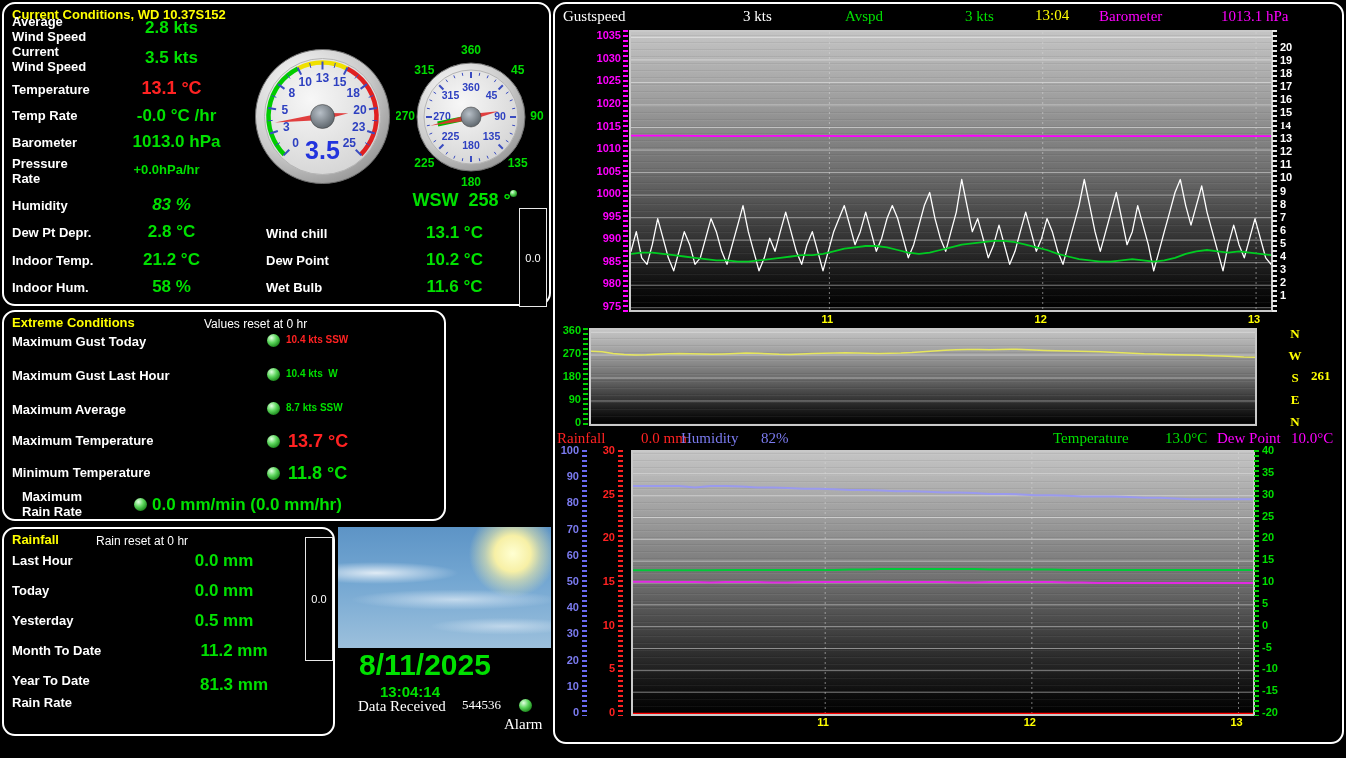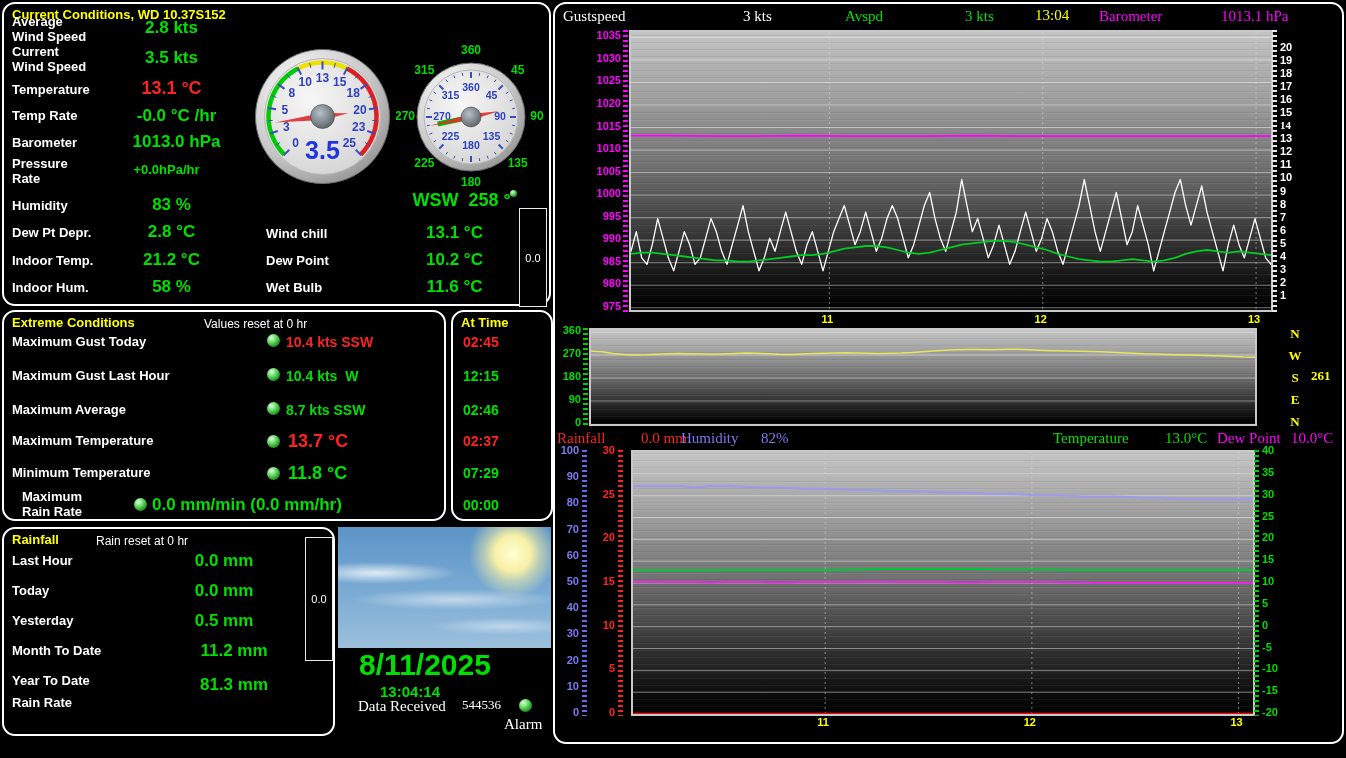--- a/index.html
+++ b/index.html
@@ -5,21 +5,21 @@
   html,body{margin:0;padding:0;background:#000;}
   body{font-family:"Liberation Sans",sans-serif;}
   .screen{position:relative;width:1346px;height:758px;background:#000;overflow:hidden;}
   .panel{position:absolute;border:2px solid #fff;border-radius:13px;background:#000;box-sizing:border-box;}
   .ptitle{position:absolute;left:8px;top:3px;color:#ffff00;font-weight:bold;font-size:13px;}
   .pnote{position:absolute;color:#fff;font-size:12px;}
   .lbl{position:absolute;color:#fff;font-weight:bold;font-size:13px;line-height:15px;white-space:pre-line;}
   .val{position:absolute;font-weight:bold;font-size:17px;text-align:center;white-space:pre;}
   .val-sm{font-size:13px;}
   .val-lg{font-size:18px;}
-  .val-md{font-size:14px;}
+  .val-md{font-size:10px;}
   [data-color="green"]{color:#00e000;}
   [data-color="red"]{color:#ff2222;}
   .led{position:absolute;border-radius:50%;background:radial-gradient(circle at 35% 30%,#e2ffe2,#5cd65c 40%,#1e8a1e 75%,#0b3b0b);}
   .vbar{position:absolute;border:1px solid #e8e8e8;color:#fff;font-size:11px;display:flex;align-items:center;justify-content:center;background:#000;}
   .sky{position:absolute;background:
     radial-gradient(circle at 82% 22%, #ffffd2 0%, #f7f0a6 9%, rgba(247,240,166,0.55) 14%, rgba(247,240,166,0) 22%),
     radial-gradient(ellipse 55% 13% at 18% 38%, rgba(255,255,255,0.78), rgba(255,255,255,0) 70%),
     radial-gradient(ellipse 70% 12% at 55% 60%, rgba(240,246,252,0.6), rgba(255,255,255,0) 70%),
     radial-gradient(ellipse 50% 10% at 78% 82%, rgba(240,246,252,0.5), rgba(255,255,255,0) 70%),
     linear-gradient(180deg,#5d94c6 0%,#74a7d2 45%,#9cc0dc 100%);}
@@ -66,21 +66,21 @@
     <div class="lbl" style="left:8px;top:78px;">Temperature</div>
     <div class="val val-lg" style="left:105px;top:74px;width:125px;" data-color="red">13.1 °C</div>
     <div class="lbl" style="left:8px;top:104px;">Temp Rate</div>
     <div class="val" style="left:105px;top:102px;width:135px;" data-color="green">-0.0 °C /hr</div>
     <div class="lbl" style="left:8px;top:131px;">Barometer</div>
     <div class="val" style="left:105px;top:128px;width:135px;" data-color="green">1013.0 hPa</div>
     <div class="lbl" style="left:8px;top:152px;">Pressure
 Rate</div>
     <div class="val val-sm" style="left:105px;top:158px;width:115px;" data-color="green">+0.0hPa/hr</div>
     <div class="lbl" style="left:8px;top:194px;">Humidity</div>
-    <div class="val" style="left:105px;top:191px;width:125px;" data-color="green">83 %</div>
+    <div class="val" style="left:105px;top:191px;width:125px;font-style:italic;" data-color="green">83 %</div>
     <div class="lbl" style="left:8px;top:221px;">Dew Pt Depr.</div>
     <div class="val" style="left:105px;top:218px;width:125px;" data-color="green">2.8 °C</div>
     <div class="lbl" style="left:8px;top:249px;">Indoor Temp.</div>
     <div class="val" style="left:105px;top:246px;width:125px;" data-color="green">21.2 °C</div>
     <div class="lbl" style="left:8px;top:276px;">Indoor Hum.</div>
     <div class="val" style="left:105px;top:273px;width:125px;" data-color="green">58 %</div>
 
     <svg id="gauge-speed" width="145" height="145" style="position:absolute;left:246px;top:40px;">
         <defs>
           <radialGradient id="bz1" cx="35%" cy="30%" r="85%">
@@ -247,29 +247,20 @@
     <div class="lbl" style="left:8px;top:153px;">Minimum Temperature</div>
     <div class="led" style="left:263px;top:155px;width:13px;height:13px;"></div>
     <div class="val val-lg" style="left:284px;top:151px;width:120px;text-align:left;" data-color="green">11.8 °C</div>
 
     <div class="lbl" style="left:18px;top:177px;">Maximum
 Rain Rate</div>
     <div class="led" style="left:130px;top:186px;width:13px;height:13px;"></div>
     <div class="val" style="left:148px;top:183px;width:290px;text-align:left;" data-color="green">0.0 mm/min (0.0 mm/hr)</div>
   </div>
 
-  <div class="panel" style="left:451px;top:310px;width:102px;height:211px;">
-    <div class="ptitle">At Time</div>
-    <div class="attime-val" style="top:22px;" data-color="red">02:45</div>
-    <div class="attime-val" style="top:56px;" data-color="green">12:15</div>
-    <div class="attime-val" style="top:90px;" data-color="green">02:46</div>
-    <div class="attime-val" style="top:121px;" data-color="red">02:37</div>
-    <div class="attime-val" style="top:153px;" data-color="green">07:29</div>
-    <div class="attime-val" style="top:185px;" data-color="green">00:00</div>
-  </div>
 
   <div class="panel" style="left:2px;top:527px;width:333px;height:209px;">
     <div class="ptitle">Rainfall</div>
     <div class="pnote" style="left:92px;top:5px;">Rain reset at 0 hr</div>
     <div class="lbl" style="left:8px;top:24px;">Last Hour</div>
     <div class="val" style="left:150px;top:22px;width:140px;" data-color="green">0.0 mm</div>
     <div class="lbl" style="left:8px;top:54px;">Today</div>
     <div class="val" style="left:150px;top:52px;width:140px;" data-color="green">0.0 mm</div>
     <div class="lbl" style="left:8px;top:84px;">Yesterday</div>
     <div class="val" style="left:150px;top:82px;width:140px;" data-color="green">0.5 mm</div>

